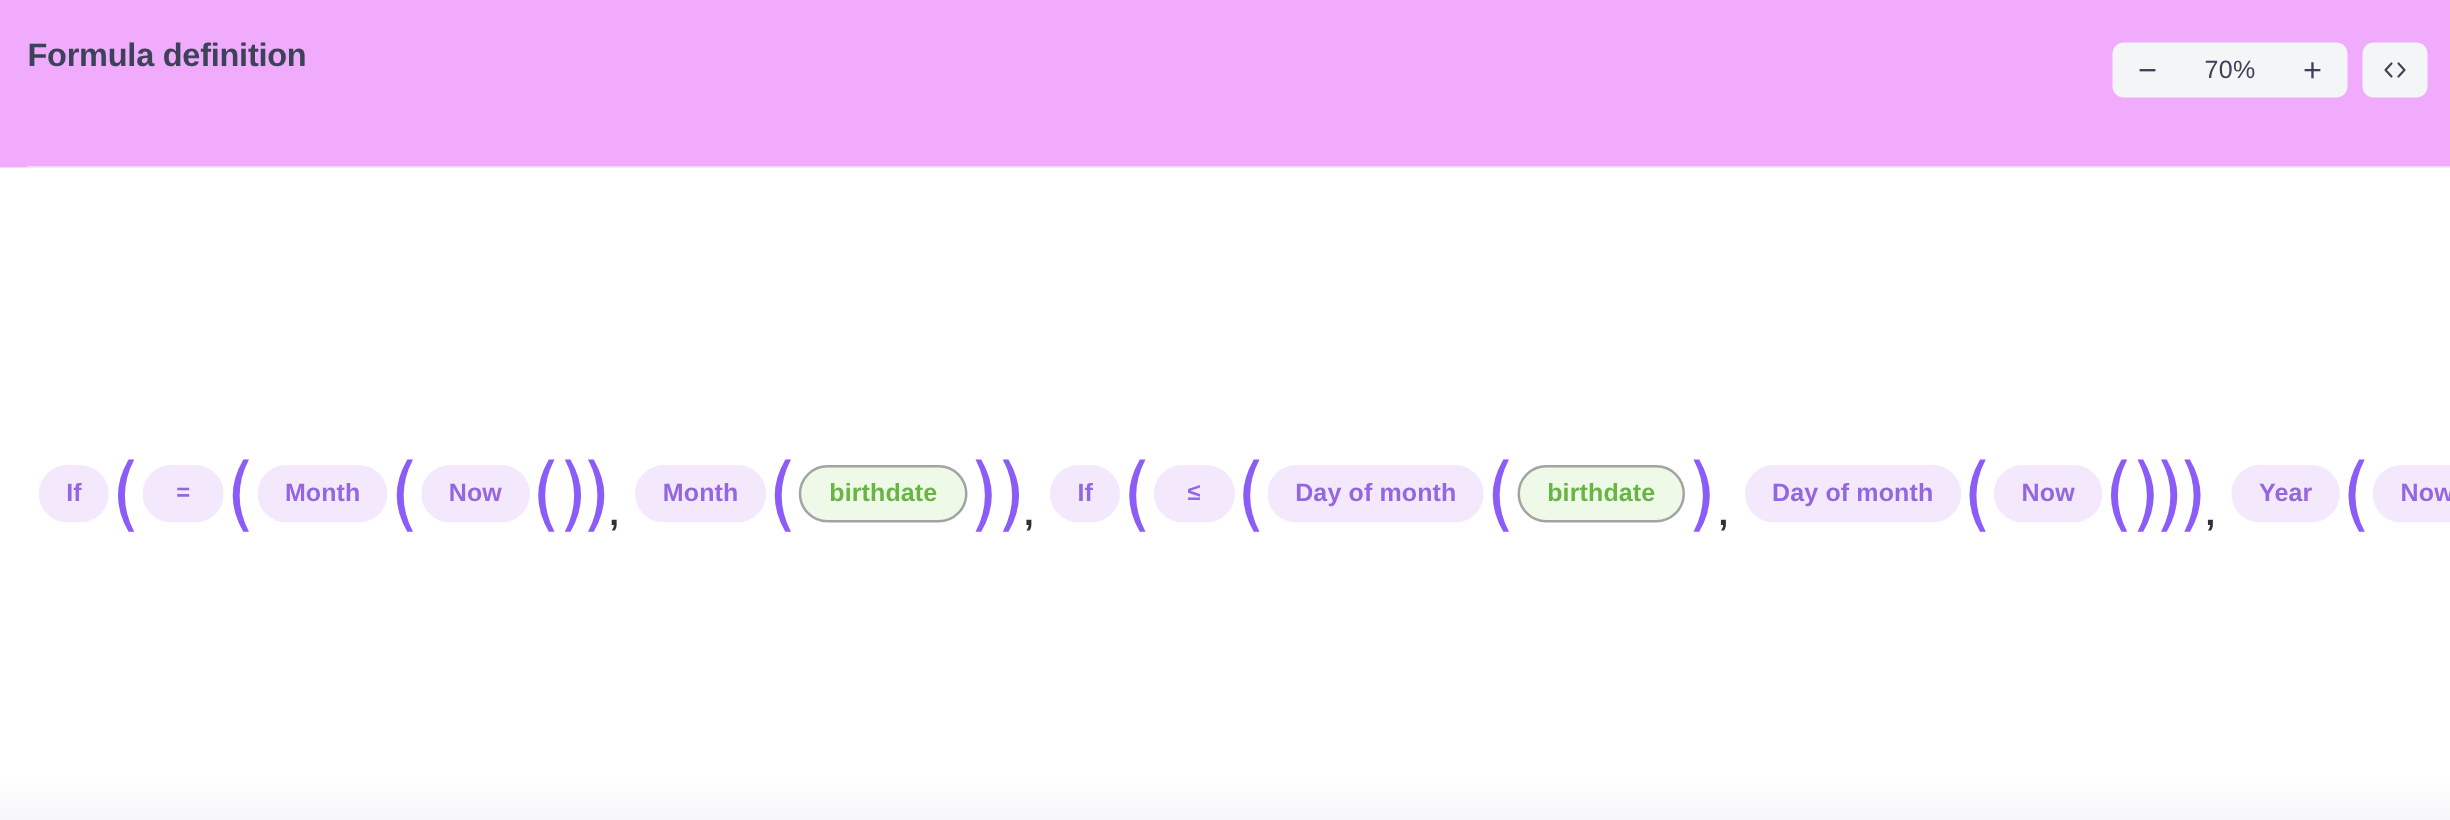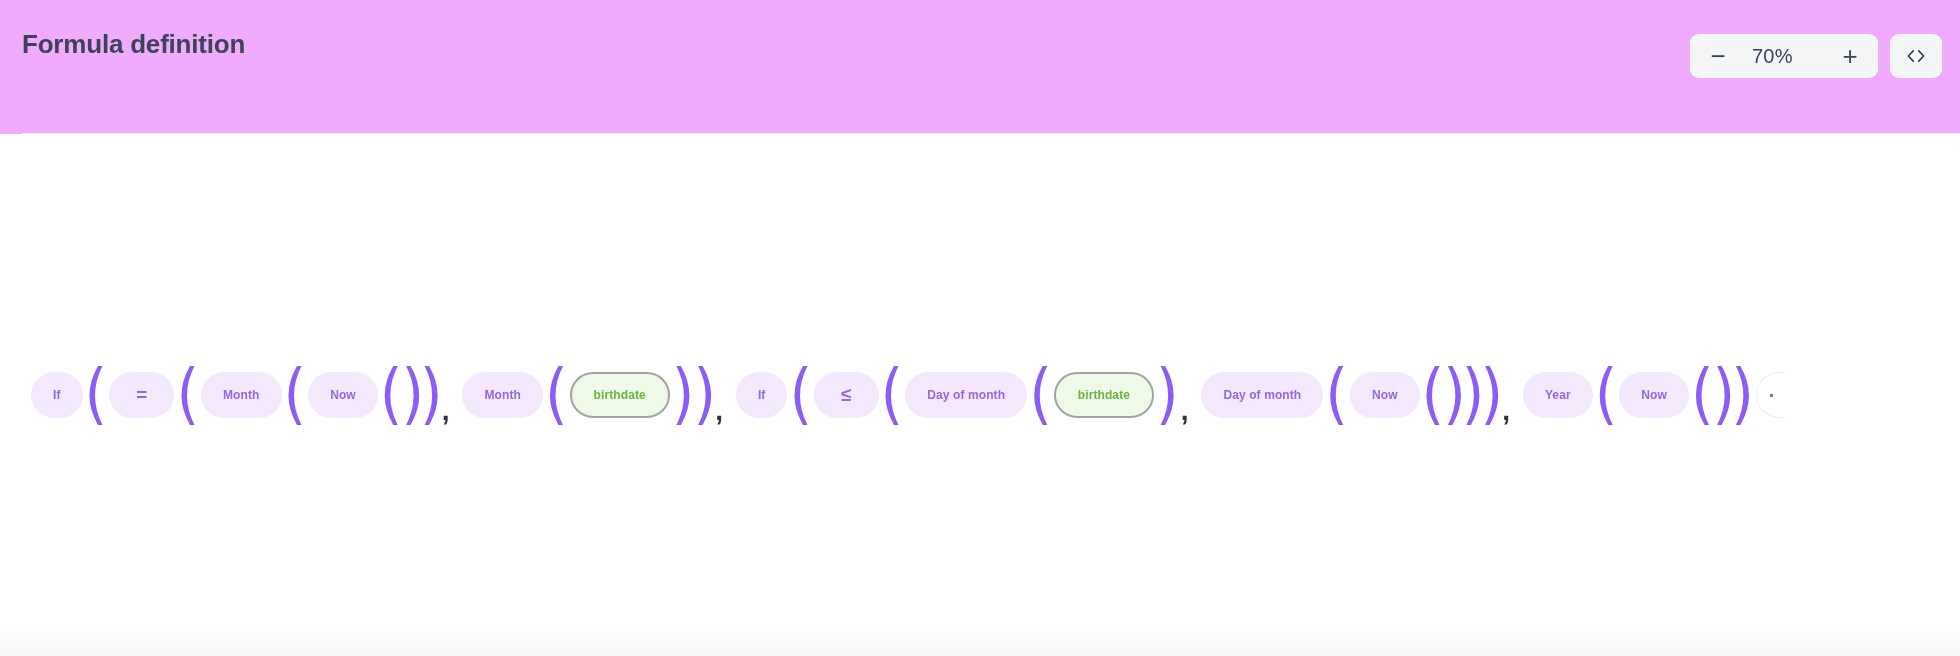--- a/index.html
+++ b/index.html
@@ -87,21 +87,21 @@
     line-height: 1;
     cursor: pointer;
     border-radius: 7px;
     font-family: "Liberation Sans", sans-serif;
     padding: 0;
   }
   .zoom-value {
     font-size: 20px;
     color: #3c4257;
     min-width: 64px;
-    text-align: left;
+    text-align: center;
     letter-spacing: 0.2px;
   }
   .code-btn {
     width: 52px;
     height: 44px;
     background: #f4f5f7;
     border: none;
     border-radius: 9px;
     display: flex;
     align-items: center;
@@ -137,21 +137,21 @@
     justify-content: center;
     flex: none;
   }
 
   .tok-pill {
     background: #f4e9fc;
     color: #9466e0;
     border-radius: 999px;
     height: 46px;
     padding: 0 21px;
-    font-size: 12px;
+    font-size: 20px;
     font-weight: bold;
     letter-spacing: 0.1px;
     margin: 0 1px;
     border: 1.5px solid transparent;
   }
 
   .tok-pill.op {
     padding: 0 26px;
     font-size: 19px;
   }

